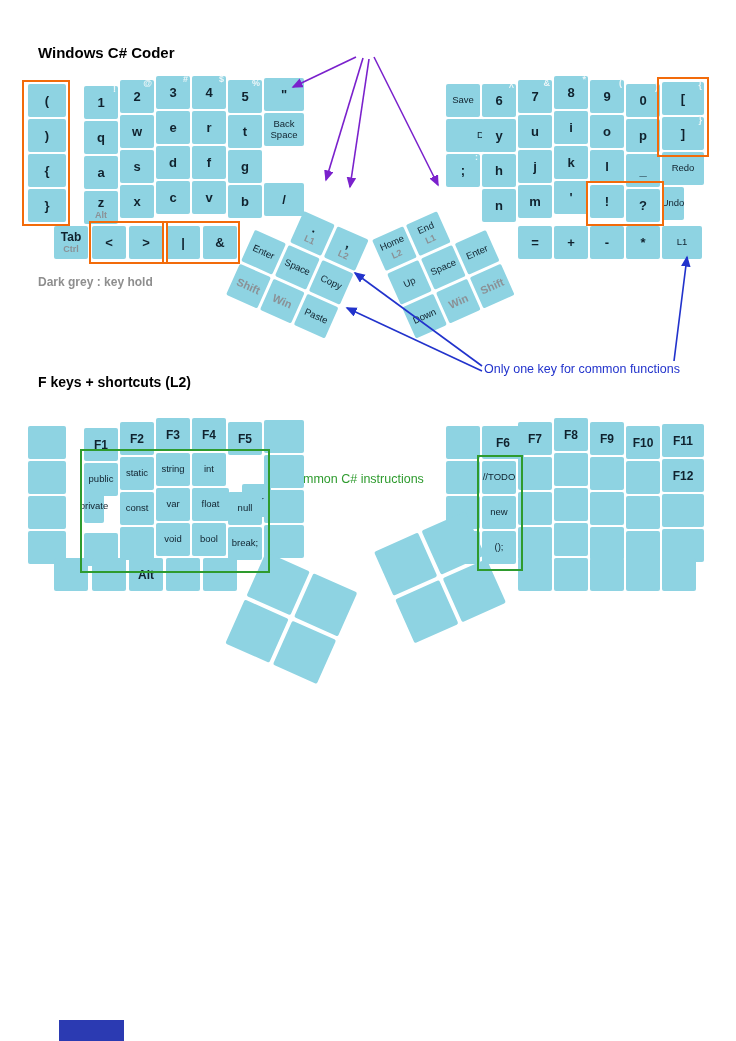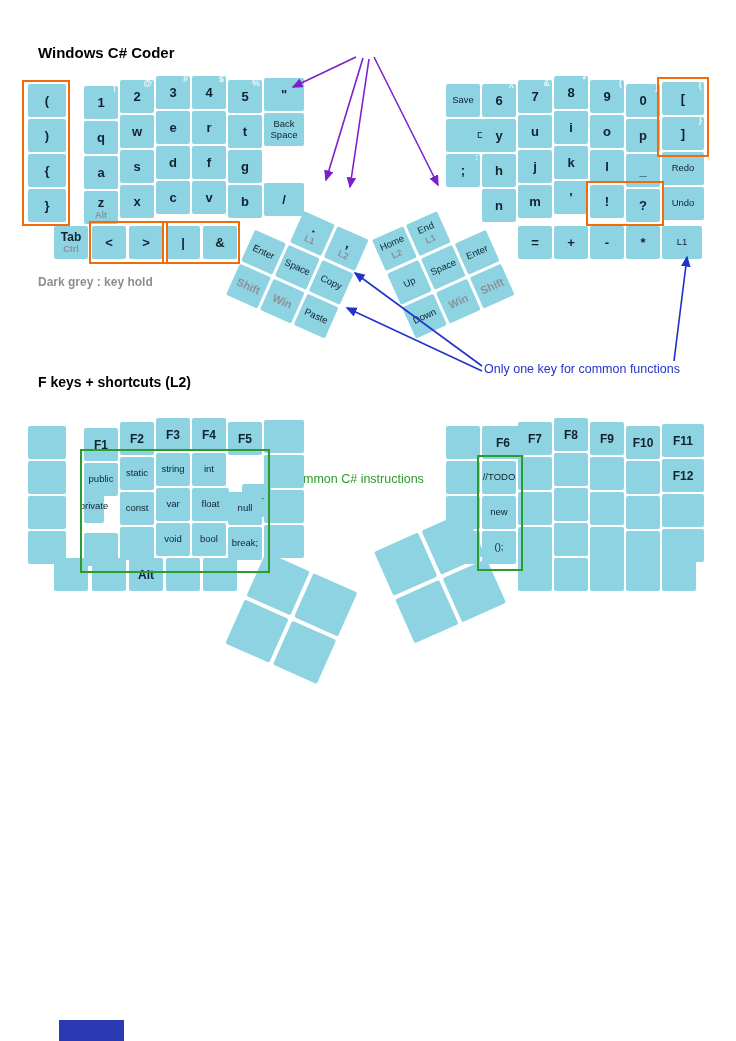--- a/index.html
+++ b/index.html
@@ -210,21 +210,21 @@
       </div>
       <div class="key" style="left: 554px; top: 181px; width: 34px; height: 33px;">
         <span class="main">'</span>
       </div>
       <div class="key" style="left: 590px; top: 185px; width: 34px; height: 33px;">
         <span class="main">!</span>
       </div>
       <div class="key" style="left: 626px; top: 189px; width: 34px; height: 33px;">
         <span class="main">?</span>
       </div>
-      <div class="key" style="left: 662px; top: 187px; width: 42px; height: 33px;">
+      <div class="key" style="left: 662px; top: 187px; width: 22px; height: 33px;">
         <span class="main word">Undo</span>
       </div>
       <div class="key" style="left: 54px; top: 226px; width: 34px; height: 33px;">
         <span class="main bold">Tab</span>
         <span class="hold">Ctrl</span>
       </div>
       <div class="key" style="left: 92px; top: 226px; width: 34px; height: 33px;">
         <span class="main">&lt;</span>
       </div>
       <div class="key" style="left: 129px; top: 226px; width: 34px; height: 33px;">

